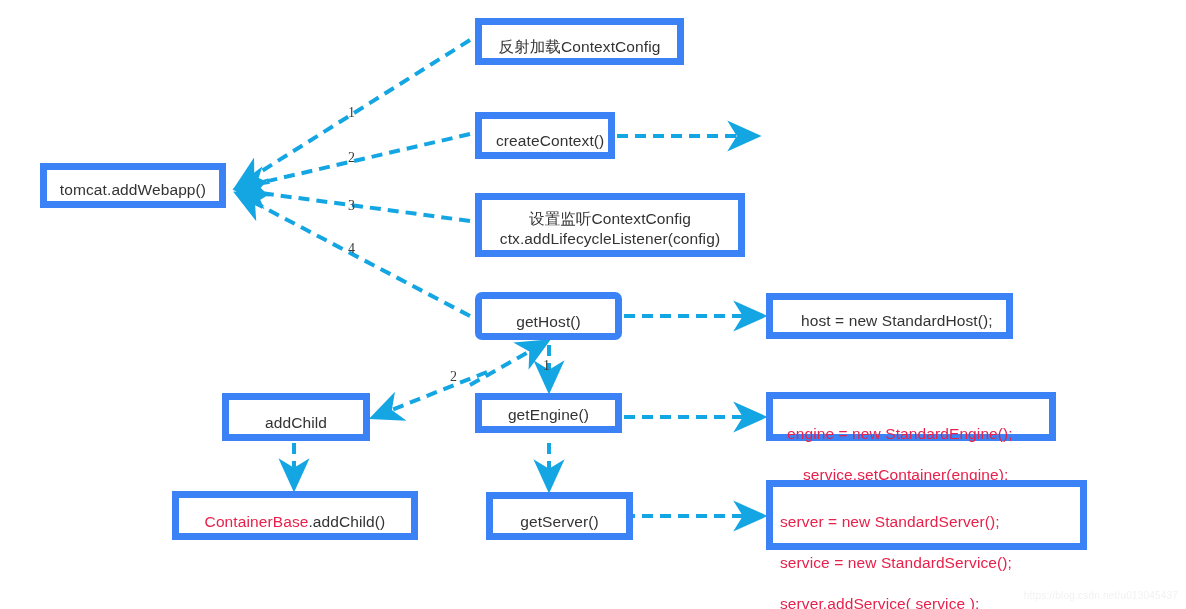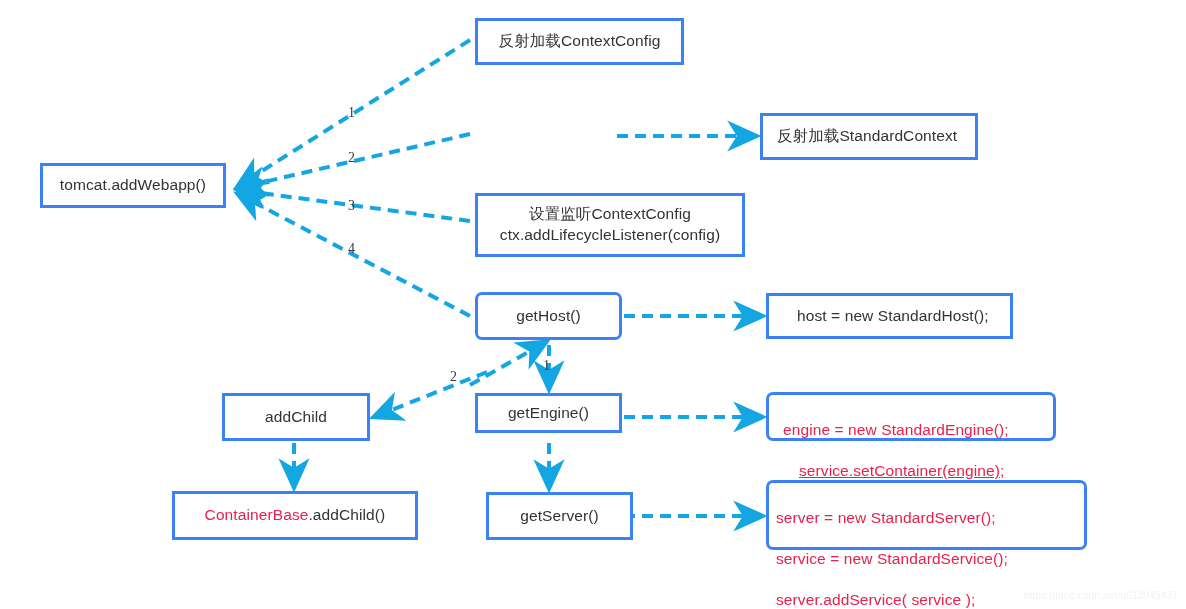--- a/index.html
+++ b/index.html
@@ -21,41 +21,40 @@
     position: absolute;
     left: 0;
     top: 0;
     width: 1186px;
     height: 609px;
     pointer-events: none;
   }
   .node {
     position: absolute;
     box-sizing: border-box;
-    border: 3px solid #3b82f6;
+    border: 7px solid #3b82f6;
     background: #ffffff;
     color: #333333;
     display: flex;
-    align-items: center;
+    align-items: flex-end;
     justify-content: center;
     text-align: center;
     font-size: 15.5px;
     line-height: 1.33;
     letter-spacing: 0.1px;
     white-space: pre-line;
     z-index: 2;
   }
   .node.pad-left {
     padding-left: 14px;
     justify-content: flex-start;
     text-align: left;
   }
   .red {
     color: #e8204b;
-    border-radius: 7px;
   }
   .red-line-1 { display: block; }
   .edge-label {
     position: absolute;
     font-size: 14px;
     color: #3b3b3b;
     z-index: 3;
     font-family: "Liberation Serif", "DejaVu Serif", serif;
   }
   .watermark {
@@ -102,24 +101,24 @@
   </svg>
 
   <div class="node" style="left:40px; top:163px; width:186px; height:45px;">
     <span>tomcat.addWebapp()</span>
   </div>
 
   <div class="node" style="left:475px; top:18px; width:209px; height:47px;">
     <span>反射加载ContextConfig</span>
   </div>
 
+  <div class="node pad-left" style="left:475px; top:112px; width:140px; height:47px;">
+    <span>createContext()</span>
+  </div>
 
-  <div class="node pad-left" style="left:760px; top:113px; width:218px; height:47px;">
-    <span>反射加载StandardContext</span>
-  </div>
 
   <div class="node" style="left:475px; top:193px; width:270px; height:64px;">
     <span>设置监听ContextConfig
 ctx.addLifecycleListener(config)</span>
   </div>
 
   <div class="node" style="left:475px; top:292px; width:147px; height:48px;border-radius:7px;">
     <span>getHost()</span>
   </div>
 

